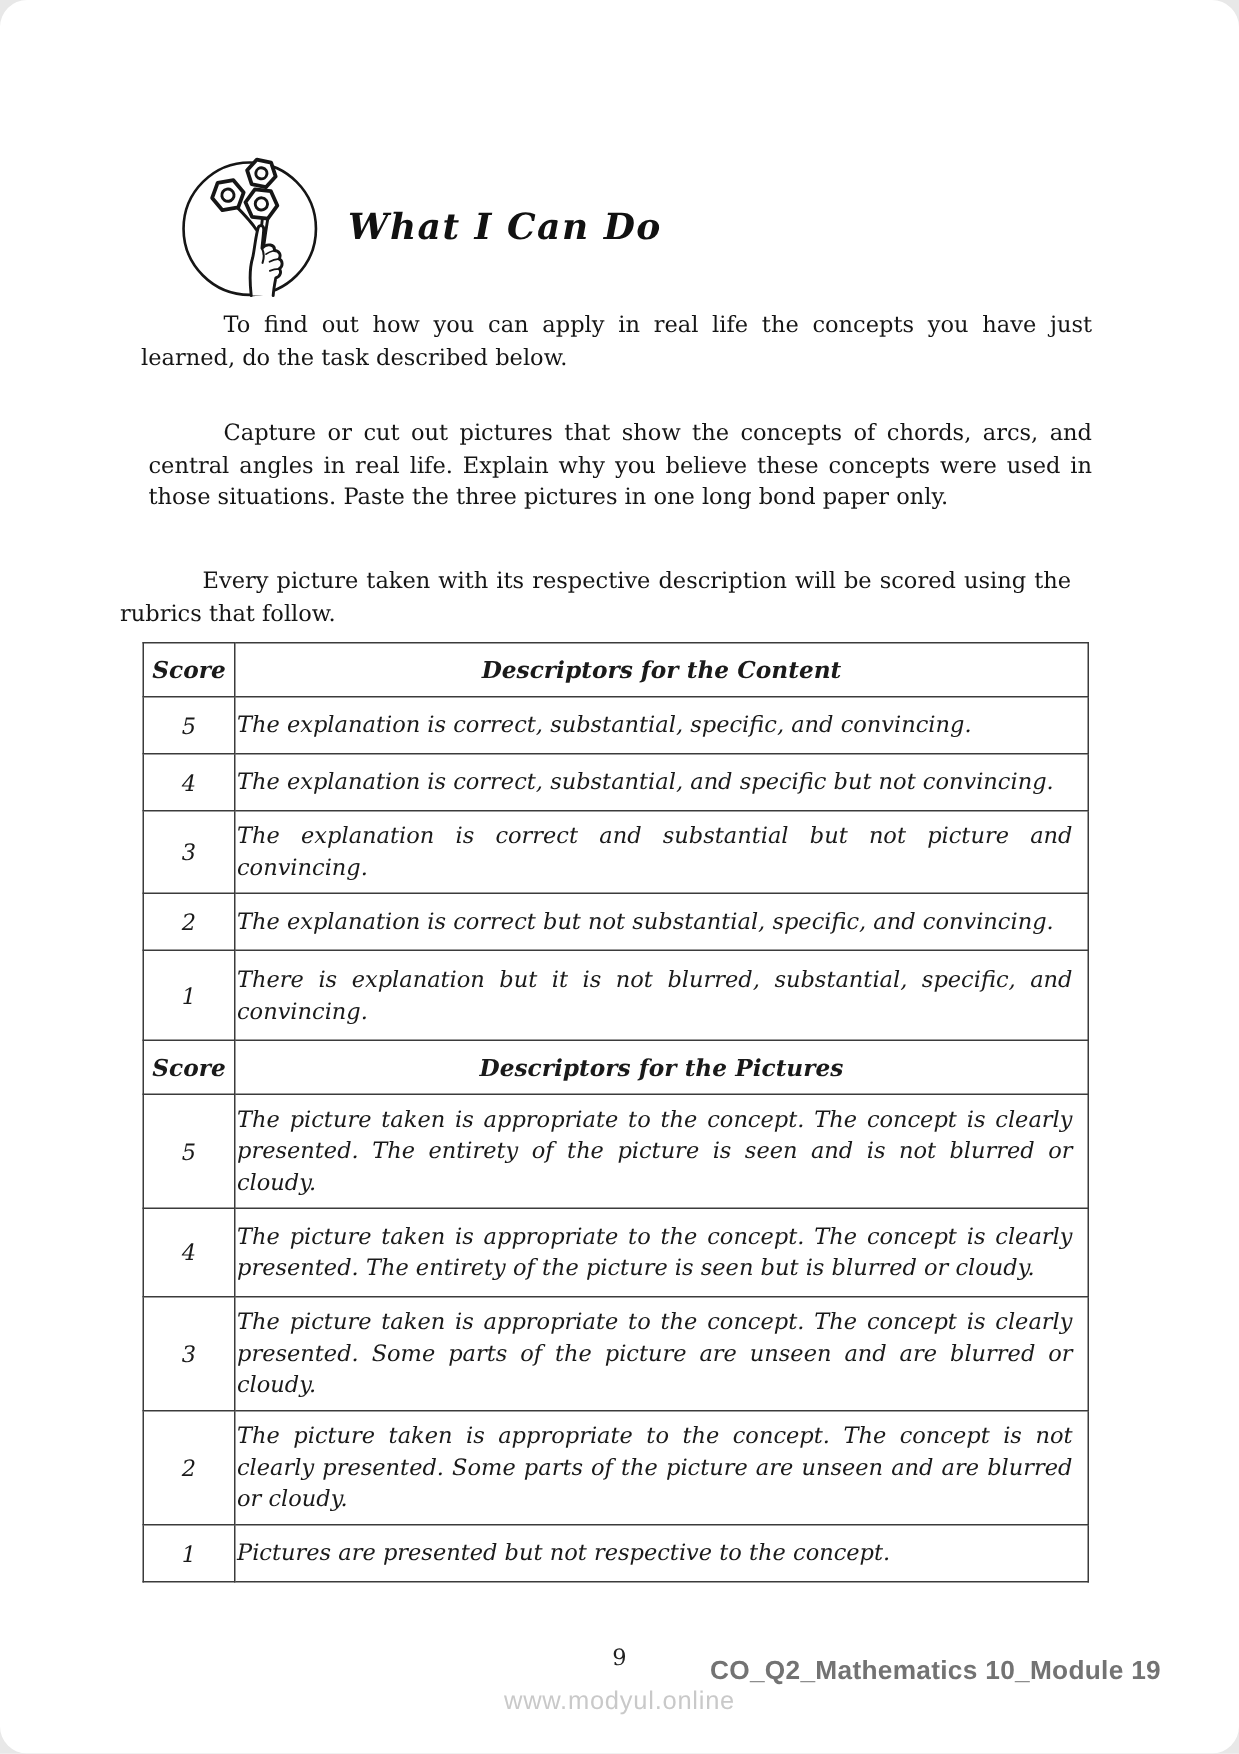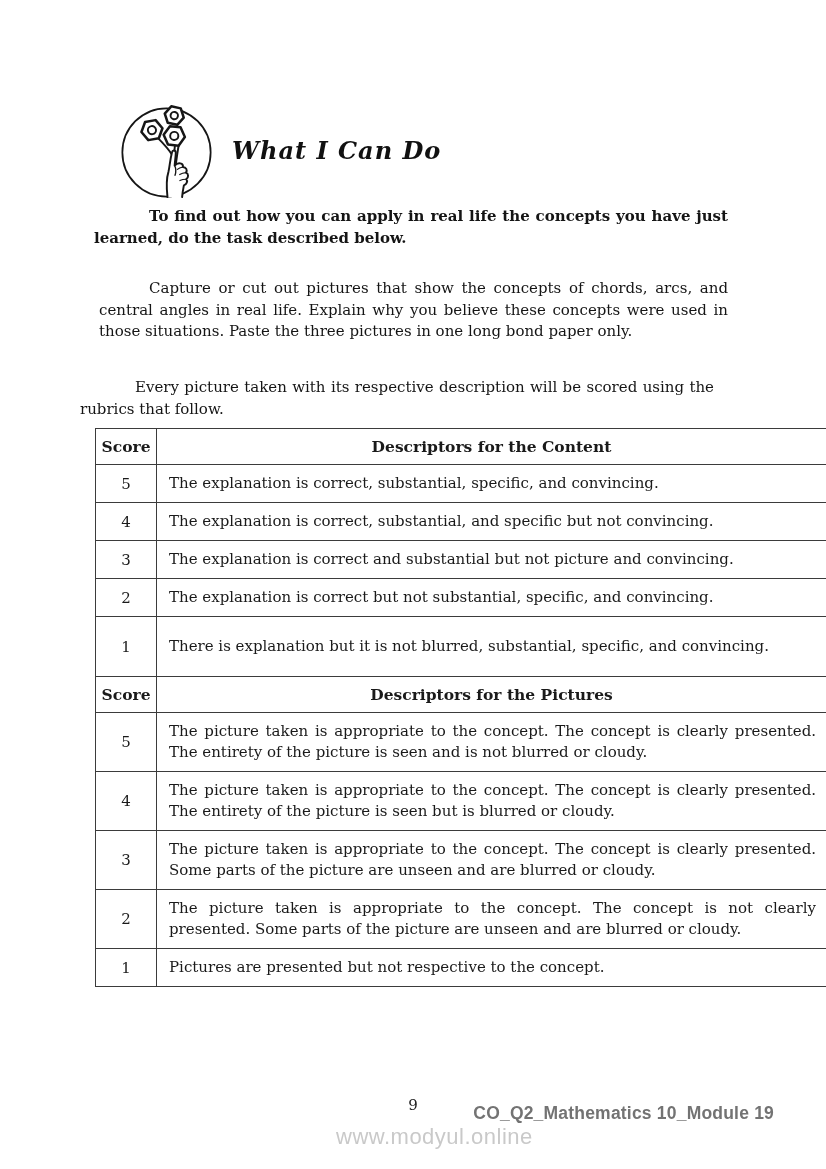--- a/index.html
+++ b/index.html
@@ -6,20 +6,21 @@
   html, body { background: #e8e8e8; }
   .page {
     position: relative;
     width: 826px;
     height: 1169px;
     margin: 0 auto;
     background: #ffffff;
     font-family: "DejaVu Serif", serif;
     color: #1a1a1a;
     overflow: hidden;
+    border-radius: 18px;
   }
   .header-icon {
     position: absolute;
     left: 118px;
     top: 102px;
     width: 97px;
     height: 97px;
   }
   .page-title {
     position: absolute;
@@ -31,42 +32,43 @@
     letter-spacing: 1px;
     color: #111;
   }
   .para {
     position: absolute;
     text-align: justify;
     font-size: 15px;
     line-height: 21.5px;
     color: #151515;
   }
-  .para-1 { left: 94px; top: 206px; width: 634px; text-indent: 55px; font-weight: bold; }
+  .para-1 { left: 94px; top: 206px; width: 634px; text-indent: 55px; }
   .para-2 { left: 99px; top: 278px; width: 629px; text-indent: 50px; }
   .para-3 { left: 80px; top: 377px; width: 634px; text-indent: 55px; }
   table.rubric {
     position: absolute;
     left: 95px;
     top: 428px;
-    width: 732px;
+    width: 631px;
     border-collapse: collapse;
     table-layout: fixed;
     font-size: 15px;
+    font-style: italic;
   }
   table.rubric td {
     border: 1px solid #3b3b3b;
     vertical-align: middle;
   }
   td.score-cell {
     text-align: center;
     font-size: 15px;
   }
   td.desc-cell {
-    padding: 6px 10px 6px 12px;
+    padding: 6px 10px 6px 1px;
     text-align: justify;
     line-height: 21px;
   }
   tr.hdr-row td {
     font-weight: bold;
     text-align: center;
     font-size: 15.5px;
     padding: 4px;
   }
   tr.h36 { height: 36px; }
@@ -90,21 +92,21 @@
     font-weight: bold;
     font-size: 17.5px;
     letter-spacing: 0.2px;
     color: #737373;
   }
   .footer-watermark {
     position: absolute;
     left: 336px;
     top: 1124px;
     font-family: "Liberation Sans", sans-serif;
-    font-size: 22px;
+    font-size: 17px;
     letter-spacing: 0.5px;
     color: #c9c9c9;
   }
 </style>
 </head>
 <body>
 
 <div class="page">
 
   <div class="header-icon">

